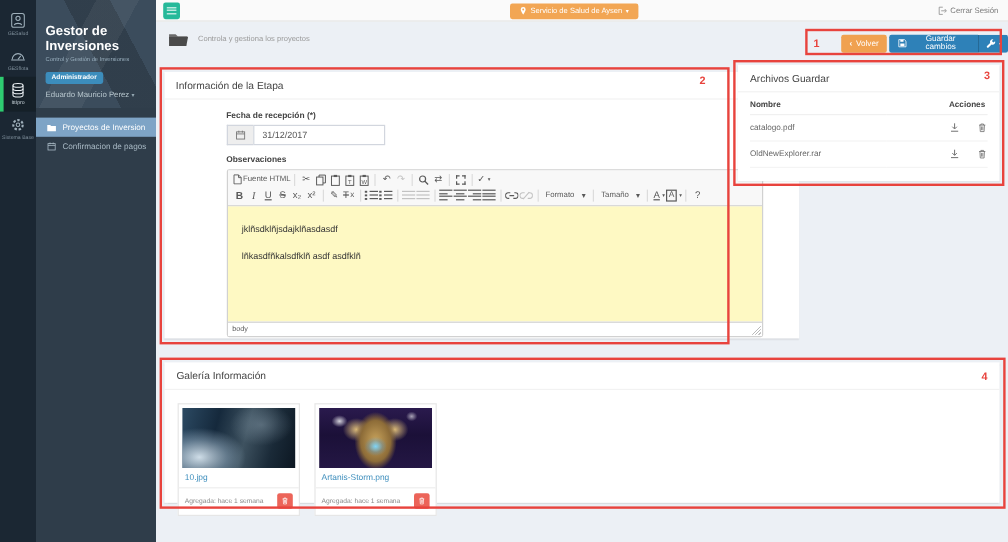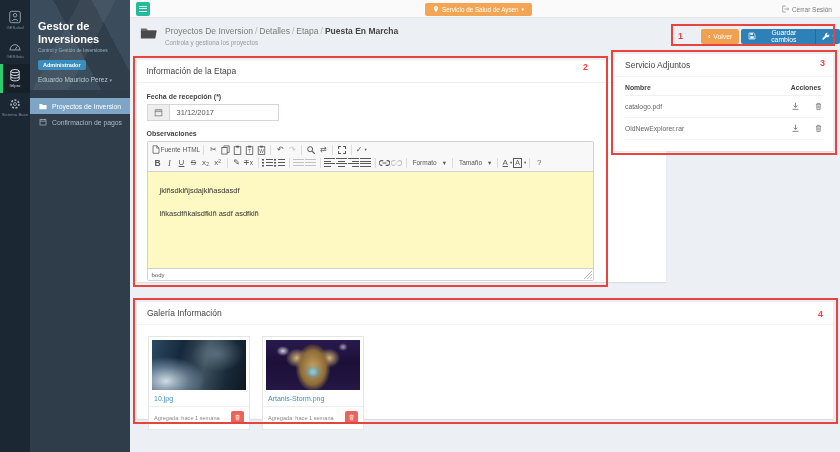--- a/index.html
+++ b/index.html
@@ -60,21 +60,21 @@
   .btn-wrench { background:#2e81b8; border-left:1px solid rgba(0,0,0,.18); border-radius:0 2px 2px 0; padding:0 5px; gap:2px; }
   .btn-wrench .caret { font-size:5px; }
 
   
   .panel { position:absolute; background:#fff; box-shadow:0 1px 1px rgba(0,0,0,.08); }
   .panel-head { padding:6px 10px; font-size:8.5px; color:#444; border-bottom:1px solid #f2f2f2; }
   .panel-etapa   { left:6.5px; top:60px;  width:529px; height:222px; }
   .panel-adjunto { left:485px; top:54px;  width:218px; height:97px; }
   .panel-galeria { left:7px;   top:302px; width:696px; height:117px; }
 
-  .pe-body { padding:7px 10px; }
+  .pe-body { padding:7px 10px;margin-left:42px; }
   .field-label { font-size:7px; font-weight:700; color:#444; margin:3px 0 4px; }
   .input-group { display:flex; width:132px; height:17px; }
   .ig-addon { width:22px; background:#eee; border:1px solid #d2d6de; border-right:none; display:flex; align-items:center; justify-content:center; color:#777; }
   .ig-input { flex:1; border:1px solid #d2d6de; font-size:7.5px; color:#555; padding:0 0 0 7px; font-family:inherit; outline:none; }
   .obs-label { margin-top:9px; }
 
   
   .editor { margin-top:4px; border:1px solid #d1d1d1; border-radius:2px; width:447px; }
   .tb { background:#f8f8f8; padding:1px 4px 2px; border-bottom:1px solid #d1d1d1; }
   .tb-row { display:flex; align-items:center; height:13px; }
@@ -258,23 +258,20 @@
     </div>
 
     <div class="breadcrumb">
       <span>
         <svg width="18" height="14" viewBox="0 0 20 15">
             <path d="M1 2.5h6l2 2h9v2H1z" fill="#6b6b6b"></path>
             <path d="M1 5h17.5L17 13.5H1z" fill="#4a4a4a"></path>
           </svg>
       </span>
       <div class="bc-text">
-        <div class="line1">
-          <span class="bc-link">Proyectos De Inversion</span><span class="sep">/</span><span class="bc-link">Detalles</span><span class="sep">/</span><span class="bc-link">Etapa</span><span class="sep">/</span><span class="current">Puesta En Marcha</span>
-        </div>
         <div class="line2">Controla y gestiona los proyectos</div>
       </div>
     </div>
 
     <div class="actions">
       <button class="btn btn-volver">
         <span class="chev">‹</span>
         <span>Volver</span>
       </button>
       <button class="btn btn-save">
@@ -457,21 +454,21 @@
           </div>
           <div class="ed-foot">
             <span class="ed-path">body</span>
             <span class="ed-grip"></span>
           </div>
         </div>
       </div>
     </section>
 
     <section class="panel panel-adjunto">
-      <div class="panel-head">Servicio Adjuntos</div>
+      <div class="panel-head">Archivos Guardar</div>
       <table class="adj-table">
         <thead>
           <tr>
             <th>Nombre</th>
             <th class="acc">Acciones</th>
           </tr>
         </thead>
         <tbody>
           <tr>
             <td>catalogo.pdf</td>

